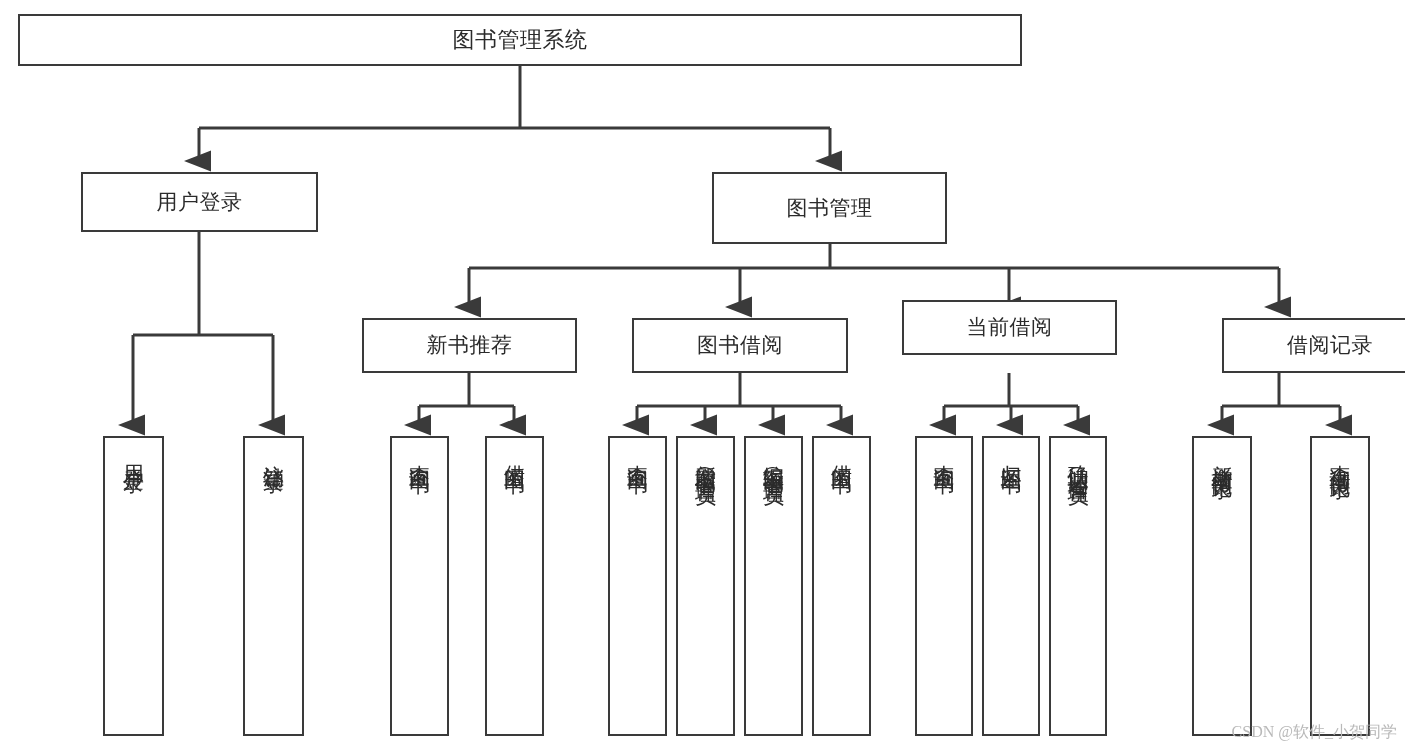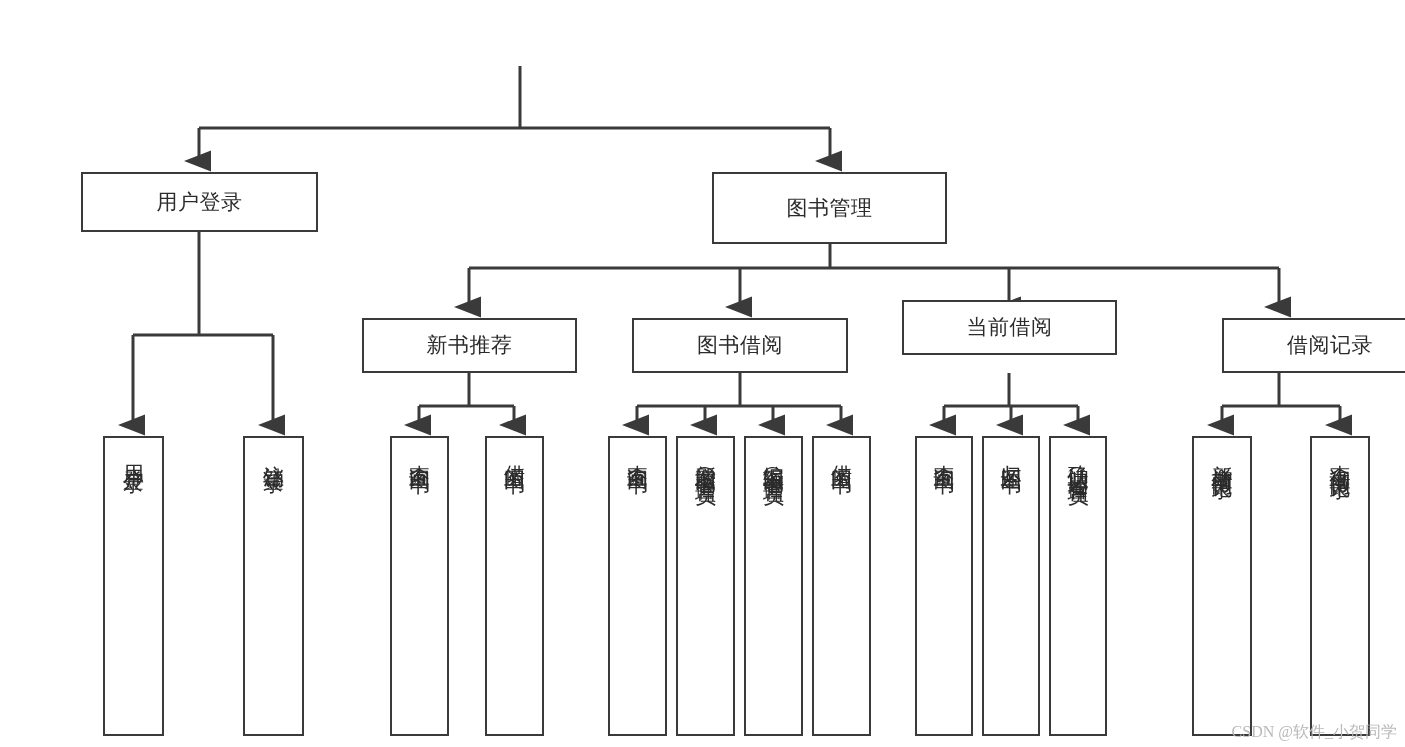--- a/index.html
+++ b/index.html
@@ -117,20 +117,23 @@
       <path d="M1011,406 L1011,424" marker-end="url(#arrow)"></path>
       <path d="M1078,406 L1078,424" marker-end="url(#arrow)"></path>
 
       <path d="M1279,373 L1279,406"></path>
       <path d="M1222,406 L1340,406"></path>
       <path d="M1222,406 L1222,424" marker-end="url(#arrow)"></path>
       <path d="M1340,406 L1340,424" marker-end="url(#arrow)"></path>
     </g>
   </svg>
 
+  <div class="node h-node" id="title-node" style="left:18px;top:14px;width:1004px;height:52px;">
+    <span class="node-label">图书管理系统</span>
+  </div>
 
   <div class="node h-node" style="left:81px;top:172px;width:237px;height:60px;">
     <span class="node-label">用户登录</span>
   </div>
 
   <div class="node h-node" style="left:712px;top:172px;width:235px;height:72px;">
     <span class="node-label">图书管理</span>
   </div>
 
   <div class="node h-node" style="left:362px;top:318px;width:215px;height:55px;">

